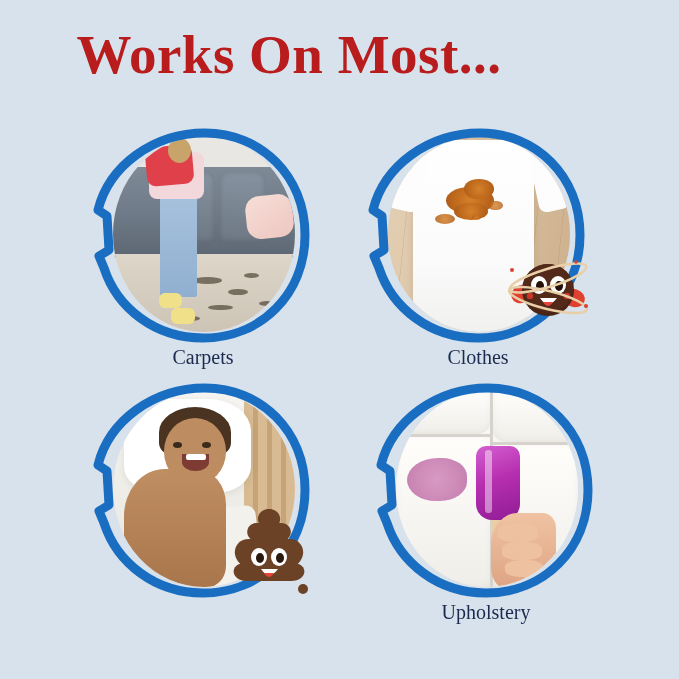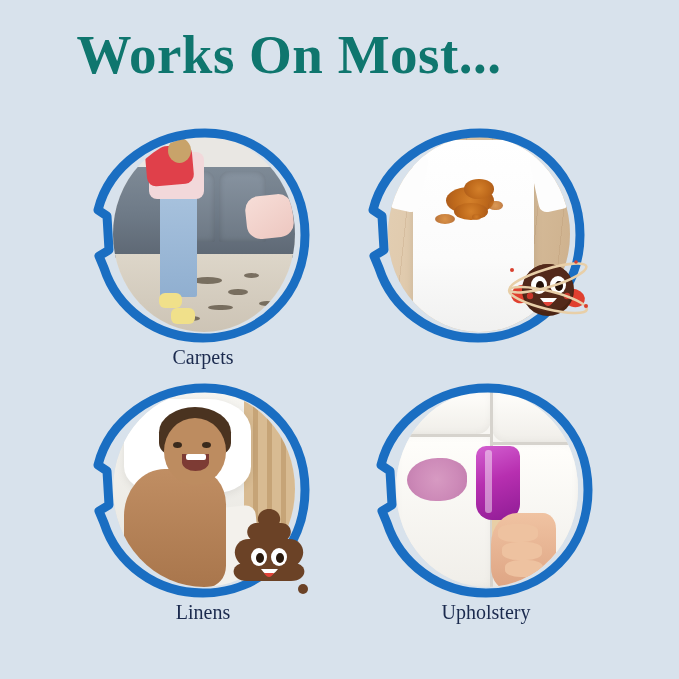--- a/index.html
+++ b/index.html
@@ -23,21 +23,21 @@
   .title {
     position: absolute;
     top: 26px;
     left: 0;
     width: 538px;
     text-align: center;
     font-family: "Liberation Serif", serif;
     font-weight: bold;
     font-size: 55px;
     letter-spacing: 0.5px;
-    color: #0f766e;
+    color: #b91c1c;
     line-height: 1.05;
     padding-left: 40px;
   }
 
   
   .grid {
     position: absolute;
     top: 128px;
     left: 0;
     width: 621px;
@@ -335,20 +335,21 @@
 
           <ellipse cx="48" cy="38" rx="40" ry="9" fill="none" stroke="#e8cfa8" stroke-width="2.6" transform="rotate(-17 48 38)"></ellipse>
           <ellipse cx="48" cy="60" rx="40" ry="9" fill="none" stroke="#e8cfa8" stroke-width="2.6" transform="rotate(14 48 60)"></ellipse>
 
           <circle cx="12" cy="30" r="2" fill="#d9402f"></circle>
           <circle cx="86" cy="66" r="2" fill="#d9402f"></circle>
           <circle cx="76" cy="22" r="1.8" fill="#d9402f"></circle>
         </svg>
       </div>
 
+      <div class="caption">Clothes</div>
     </div>
 
     <div class="cell cell-2">
       <div class="photo">
         <div class="scene">
           <div class="s-lin-bed"></div>
           <div class="s-lin-crib"></div>
           <div class="s-lin-pillow"></div>
           <div class="s-lin-blanket"></div>
           <div class="s-lin-body"></div>
@@ -384,21 +385,20 @@
           <ellipse cx="37" cy="57" rx="4" ry="5" fill="#2a1a0e"></ellipse>
           <ellipse cx="57" cy="57" rx="4" ry="5" fill="#2a1a0e"></ellipse>
 
           <path d="M38 68 Q46 80 55 68 Z" fill="#ffffff"></path>
           <path d="M41 72 Q46 80 51 72 Z" fill="#e2453a"></path>
 
           <circle cx="80" cy="88" r="5" fill="#6b4226"></circle>
         </svg>
       </div>
 
-      <div class="caption">Linens</div>
     </div>
 
     <div class="cell cell-3">
       <div class="photo">
         <div class="scene">
           <div class="s-up-sofa"></div>
           <div class="s-up-cushion" style="left:0;top:0;width:52%;height:22%;border-radius:0 0 14px 0;"></div>
           <div class="s-up-cushion" style="left:53%;top:0;width:47%;height:26%;border-radius:0 0 0 14px;"></div>
           <div class="s-up-cushion" style="left:0;top:23%;width:52%;height:77%;border-radius:12px 0 0 0;"></div>
           <div class="s-up-cushion" style="left:53%;top:27%;width:47%;height:73%;border-radius:0 12px 0 0;"></div>

